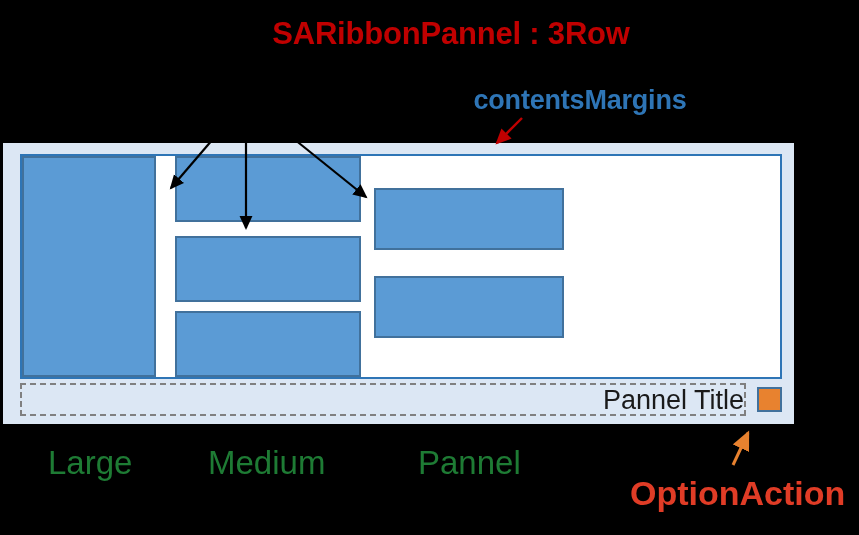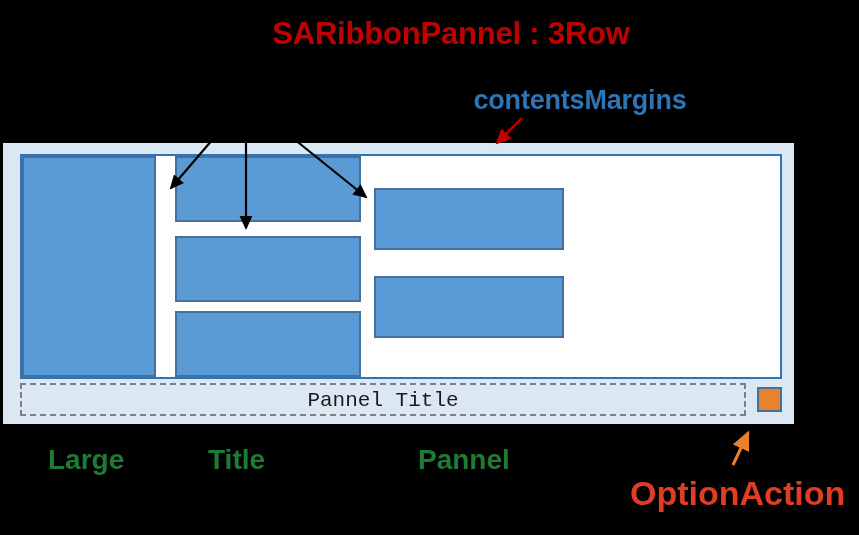--- a/index.html
+++ b/index.html
@@ -35,22 +35,22 @@
   #margins-label {
     left: 0; right: 0;
     top: 85px;
     text-align: center;
     font-size: 27px;
     color: #2E75B6;
     transform: translateX(129px);
   }
   .bottom-label {
     position: absolute;
-    font-weight: bold;
-    font-size: 28px;
+    font-weight: normal;
+    font-size: 33px;
     color: #1E7B34;
     white-space: nowrap;
   }
   #label-large  { left: 48px;  top: 444px; }
   #label-small  { left: 208px; top: 444px; }
   #label-medium { left: 418px; top: 444px; }
   #label-optionaction {
     position: absolute;
     left: 630px;
     top: 474px;
@@ -125,24 +125,24 @@
     height: 33px;
     background: #DCE7F4;
     border: 2px dashed #808080;
     box-sizing: border-box;
   }
   #pannel-title-text {
     position: absolute;
     left: 0; right: 0;
     top: 50%;
     transform: translateY(-50%);
-    text-align: center;
-    font-size: 21px;
+    text-align: right;
+    font-size: 27px;
     color: #1A1A1A;
-    font-family: Liberation Mono, monospace;
+    font-family: Liberation Sans, sans-serif;
   }
   #option-action-button {
     position: absolute;
     left: 737px;
     top: 4px;
     width: 25px;
     height: 25px;
     background: #E8822F;
     border: 2px solid #41719C;
     box-sizing: border-box;
@@ -184,21 +184,21 @@
     <div id="title-row">
       <div id="title-dashed-box">
         <div id="pannel-title-text">Pannel Title</div>
       </div>
       <div id="option-action-button"></div>
     </div>
 
   </div>
 
   <div class="bottom-label" id="label-large">Large</div>
-  <div class="bottom-label" id="label-small">Title</div>
+  <div class="bottom-label" id="label-small">Medium</div>
   <div class="bottom-label" id="label-medium">Pannel</div>
   <div id="label-optionaction">OptionAction</div>
 
   <svg id="arrow-layer" viewBox="0 0 859 535" xmlns="http://www.w3.org/2000/svg">
     <defs>
       <marker id="head-black" markerWidth="7" markerHeight="7" refX="5.6" refY="3" orient="auto">
         <path d="M0,0 L6.5,3 L0,6 z" fill="#000000"></path>
       </marker>
       <marker id="head-red" markerWidth="7" markerHeight="7" refX="5.6" refY="3" orient="auto">
         <path d="M0,0 L6.5,3 L0,6 z" fill="#C00000"></path>

